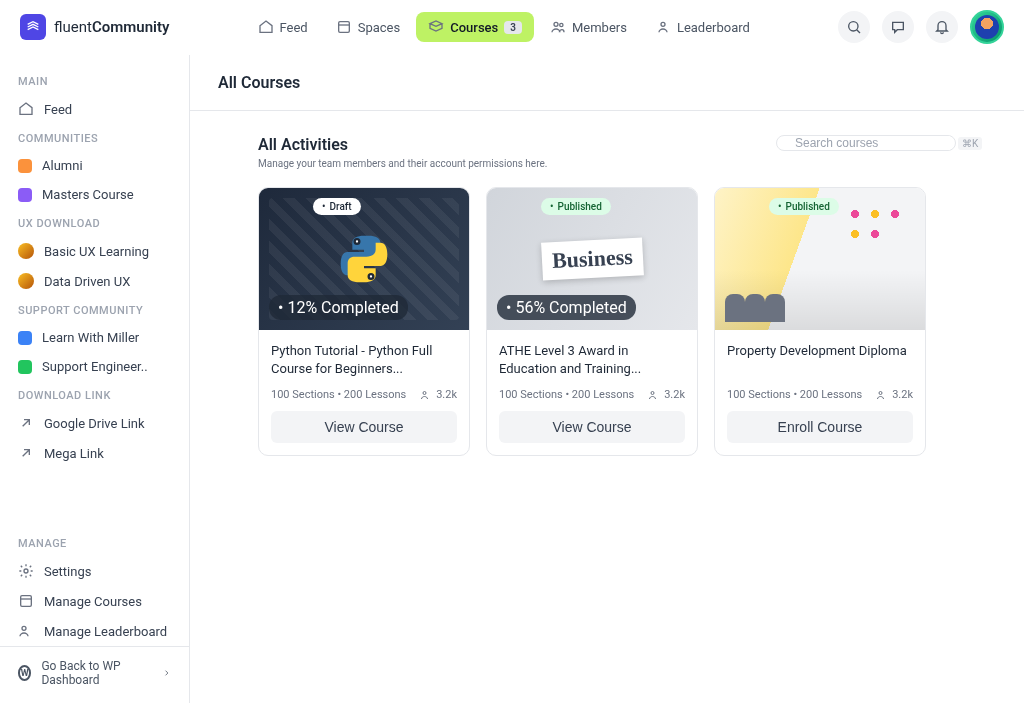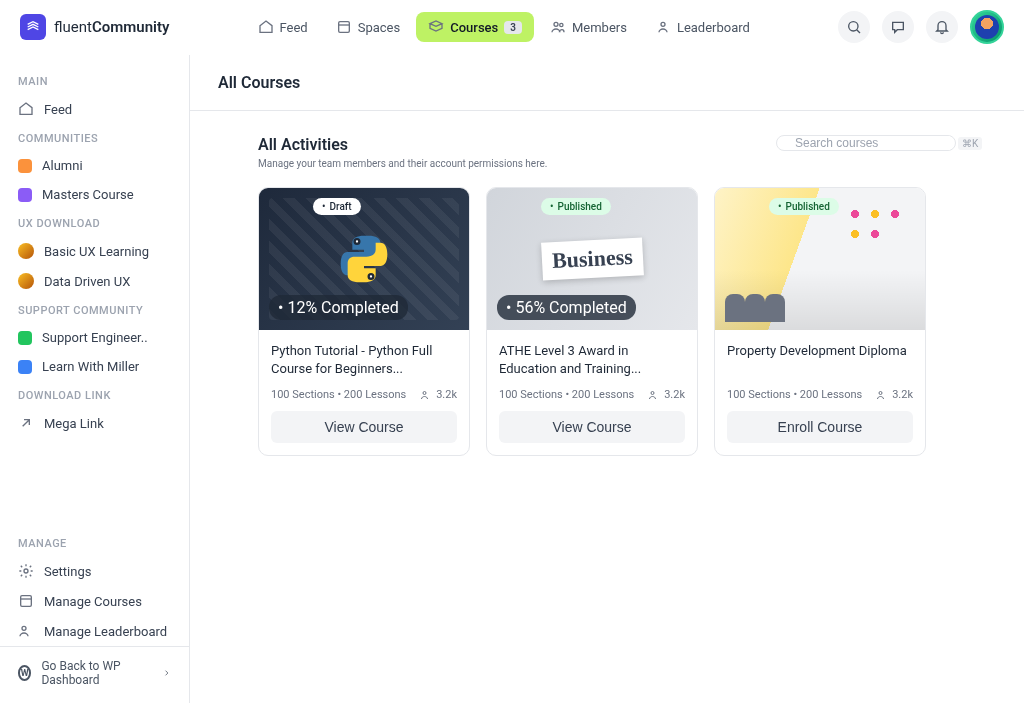--- a/index.html
+++ b/index.html
@@ -181,29 +181,37 @@
       <span class="mini-avatar"></span>
       <span>Basic UX Learning</span>
     </div>
     <div class="side-item">
       <span class="mini-avatar"></span>
       <span>Data Driven UX</span>
     </div>
 
     <div class="section-label">SUPPORT COMMUNITY</div>
     <div class="side-item">
+      <span class="dot blue"></span>
+      <span>Learn With Miller</span>
+    </div>
+    <div class="side-item">
       <span class="dot green"></span>
       <span>Support Engineer..</span>
     </div>
-    <div class="side-item">
-      <span class="dot blue"></span>
-      <span>Learn With Miller</span>
-    </div>
 
     <div class="section-label">DOWNLOAD LINK</div>
+    <div class="side-item">
+      <span class="side-icon">
+          <svg viewBox="0 0 24 24">
+            <path d="M7 17 L17 7 M9 7 H17 V15"></path>
+          </svg>
+        </span>
+      <span>Google Drive Link</span>
+    </div>
     <div class="side-item">
       <span class="side-icon">
           <svg viewBox="0 0 24 24">
             <path d="M7 17 L17 7 M9 7 H17 V15"></path>
           </svg>
         </span>
       <span>Mega Link</span>
     </div>
 
     <div class="spacer"></div>

